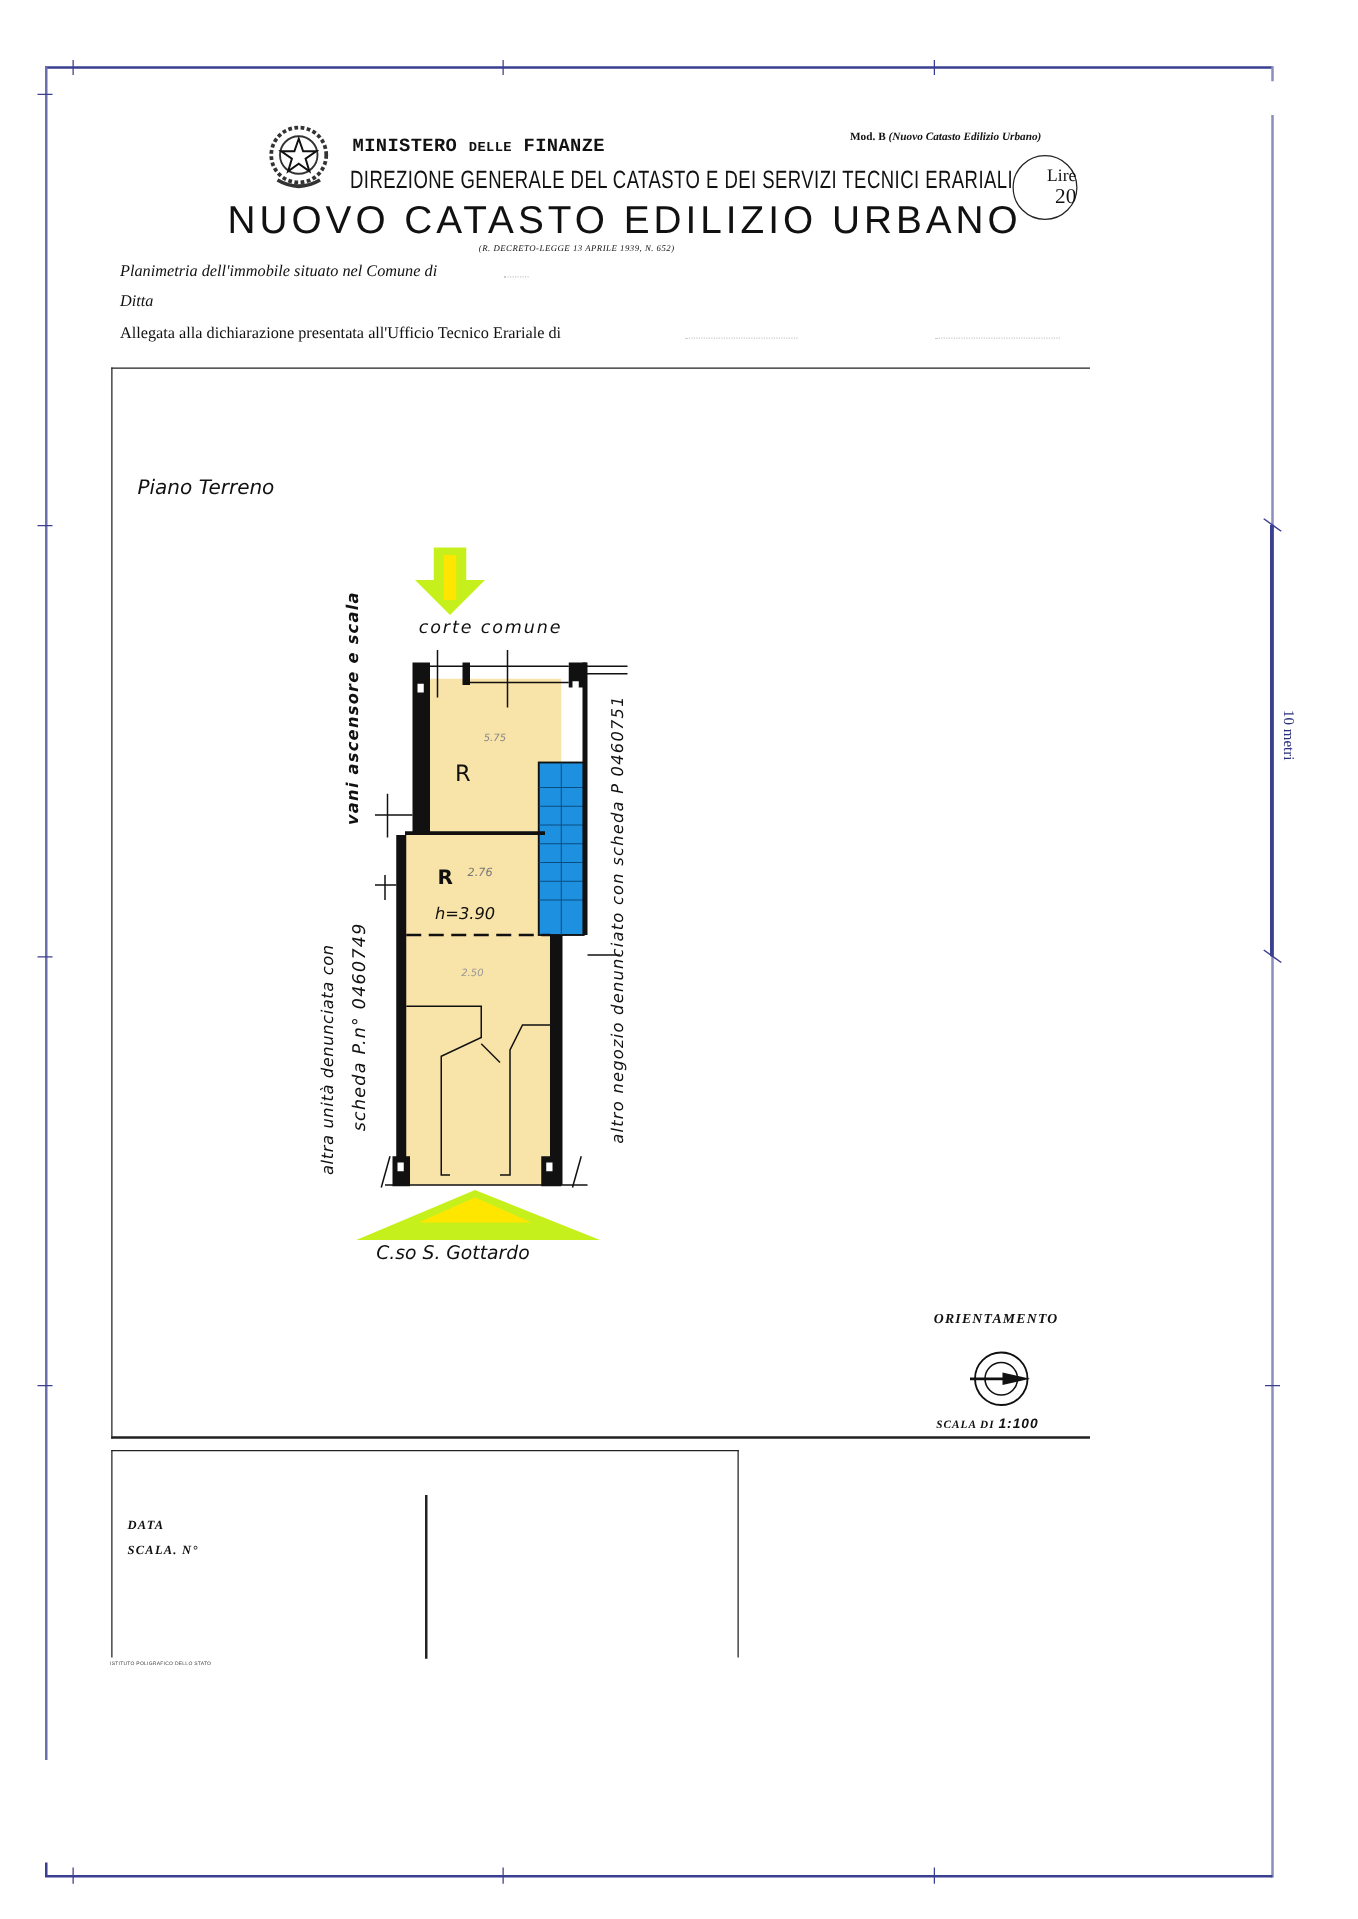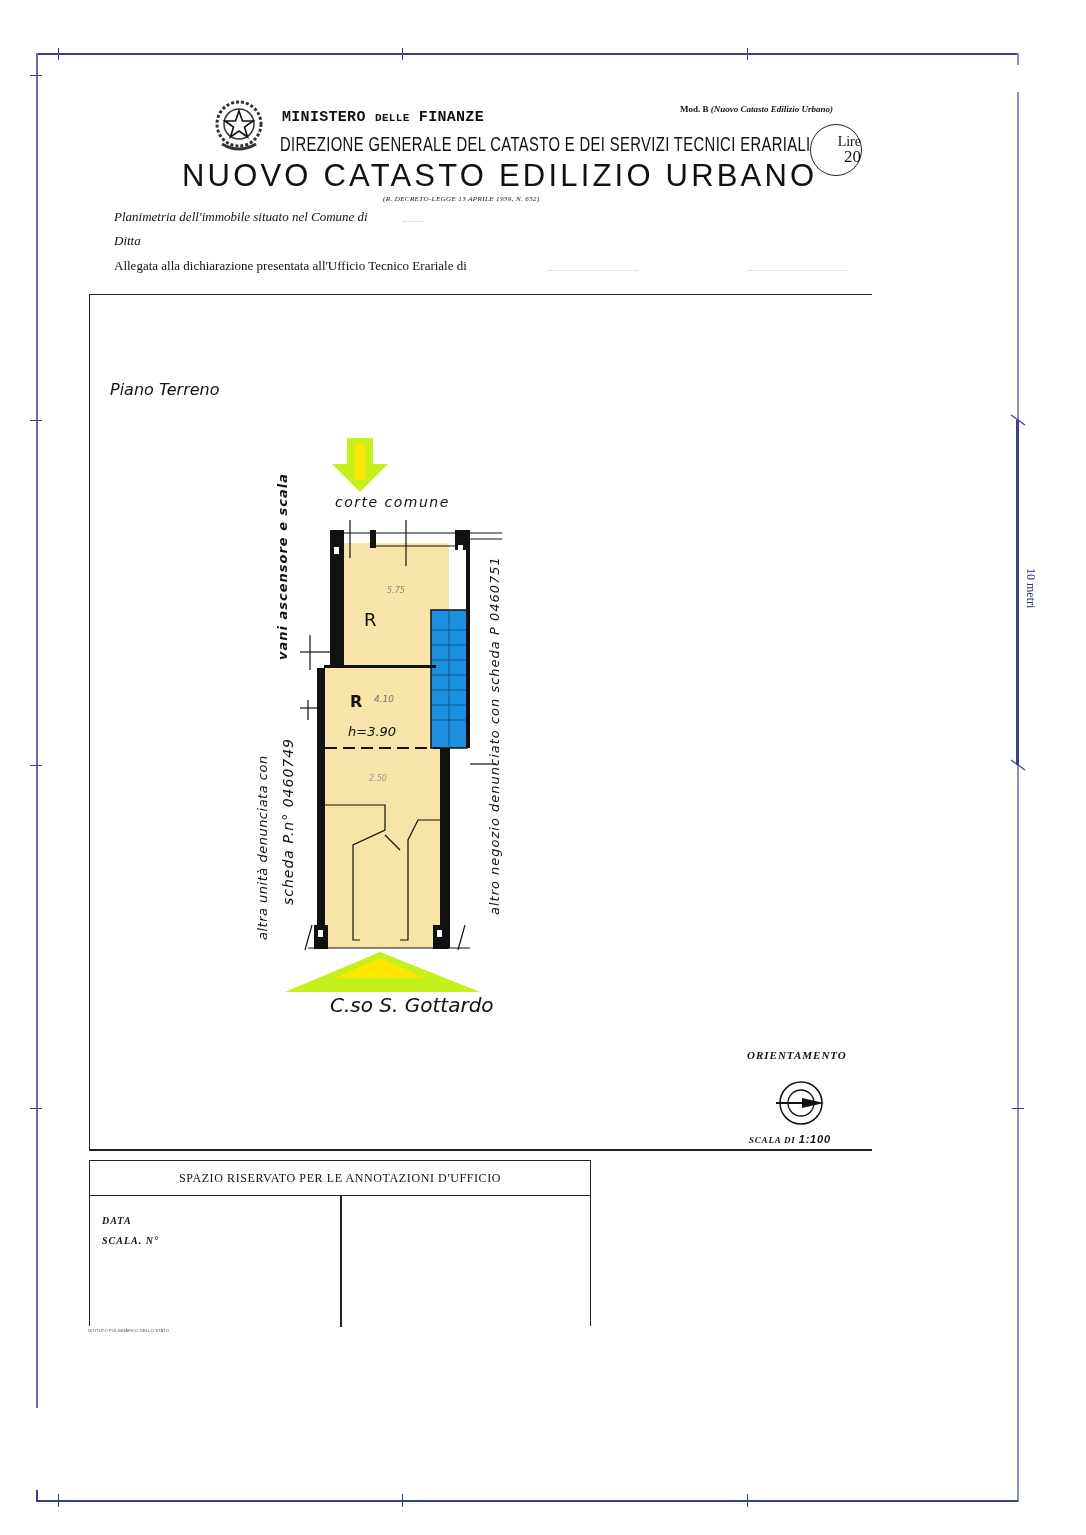--- a/index.html
+++ b/index.html
@@ -17,21 +17,21 @@
   .ministero { position: absolute; left: 282px; top: 109px; font-family: Liberation Mono, monospace; font-weight: bold; font-size: 15px; letter-spacing: 0.3px; }
   .ministero .small { font-size: 11px; }
   .mod { position: absolute; left: 680px; top: 104px; font-size: 9px; font-weight: bold; }
   .mod i { font-weight: bold; }
   .direzione { position: absolute; left: 280px; top: 133px; font-family: "Liberation Sans", sans-serif; font-size: 20px; transform: scaleX(0.74); transform-origin: left top; letter-spacing: 0.5px; white-space: nowrap; }
   .lire { position: absolute; left: 810px; top: 124px; width: 52px; height: 52px; border: 1.5px solid #222; border-radius: 50%; text-align: right; font-size: 14px; line-height: 15px; padding-top: 9px; }
   .lire .num { font-size: 17px; }
   .nceu { position: absolute; left: 160px; top: 158px; font-family: "Liberation Sans", sans-serif; font-size: 31px; letter-spacing: 3.2px; white-space: nowrap; margin-left: 22px; }
   .decreto { position: absolute; left: 383px; top: 195px; font-size: 7px; font-style: italic; letter-spacing: 0.4px; }
 
-  .form-line { position: absolute; left: 96px; font-size: 13px; white-space: nowrap; margin-left: 18px; }
+  .form-line { position: absolute; left: 96px; font-size: 13px; white-space: nowrap; }
   .form-line.it { font-style: italic; }
   .dots { position: absolute; border-bottom: 1px dotted #ccc; height: 1px; }
 
   
   .draw-box { position: absolute; left: 89px; top: 294px; width: 783px; height: 857px; border-left: 1.5px solid #222; border-top: 1.5px solid #222; border-bottom: 2px solid #222; }
 
   .handwrite { font-family: "DejaVu Sans", sans-serif; font-style: italic; color: #111; position: absolute; white-space: nowrap; }
 
   
   .orient-label { position: absolute; left: 747px; top: 1049px; font-size: 11px; font-weight: bold; font-style: italic; letter-spacing: 1px; }
@@ -178,26 +178,26 @@
     <line x1="225" y1="495" x2="218" y2="520"></line>
   </g>
 
   <g>
     <polygon points="45,562 140,522 240,562" fill="#c6f01c"></polygon>
     <polygon points="95,548 140,528 185,548" fill="#ffe600"></polygon>
   </g>
 </svg>
 
 <div class="handwrite" style="left:335px; top:494px; font-size:14px; letter-spacing:1.5px;">corte comune</div>
-<div class="handwrite" style="left:330px; top:993px; font-size:20px;">C.so S. Gottardo</div>
+<div class="handwrite" style="left:301px; top:993px; font-size:15px;">C.so S. Gottardo</div>
 
 <div class="handwrite" style="left:364px; top:609px; font-size:18px; font-style:normal;">R</div>
 <div class="handwrite" style="left:387px; top:586px; font-size:8px; color:#888;">5.75</div>
 <div class="handwrite" style="left:350px; top:692px; font-size:16px; font-weight:bold; font-style:normal;">R</div>
-<div class="handwrite" style="left:374px; top:694px; font-size:9px; color:#777;">4.10</div>
+<div class="handwrite" style="left:374px; top:694px; font-size:9px; color:#777;">2.76</div>
 <div class="handwrite" style="left:348px; top:724px; font-size:13px;">h=3.90</div>
 <div class="handwrite" style="left:369px; top:774px; font-size:8px; color:#999;">2.50</div>
 
 <div class="handwrite" style="left:275px; top:660px; font-size:13px; transform:rotate(-90deg); transform-origin:left top; font-weight:bold; letter-spacing:1px;">vani ascensore e scala</div>
 <div class="handwrite" style="left:255px; top:940px; font-size:13px; transform:rotate(-90deg); transform-origin:left top; letter-spacing:0.5px;">altra unità denunciata con</div>
 <div class="handwrite" style="left:280px; top:905px; font-size:14px; transform:rotate(-90deg); transform-origin:left top; letter-spacing:1px;">scheda P.n° 0460749</div>
 <div class="handwrite" style="left:487px; top:915px; font-size:13px; transform:rotate(-90deg); transform-origin:left top; letter-spacing:1px;">altro negozio denunciato con scheda P 0460751</div>
 
 <div class="orient-label">ORIENTAMENTO</div>
 <svg class="abs" style="left:772px; top:1080px;" width="60" height="46" viewBox="0 0 60 46">
@@ -205,18 +205,17 @@
   <circle cx="29" cy="23" r="13" fill="none" stroke="#111" stroke-width="1.3"></circle>
   <line x1="4" y1="23" x2="42" y2="23" stroke="#111" stroke-width="2.2"></line>
   <polygon points="30,18 52,23 30,28" fill="#111"></polygon>
 </svg>
 <div class="scala">
   <span>SCALA DI</span>
   <span class="val">1:100</span>
 </div>
 
 <div class="annot">
-  <div class="annot-head">SPAZIO RISERVATO PER LE ANNOTAZIONI D'UFFICIO</div>
   <div class="annot-divider"></div>
   <div class="annot-field" style="top:54px;">DATA</div>
   <div class="annot-field" style="top:74px;">SCALA. N°</div>
 </div>
 <div class="printer">ISTITUTO POLIGRAFICO DELLO STATO</div>
 
 </body></html>

